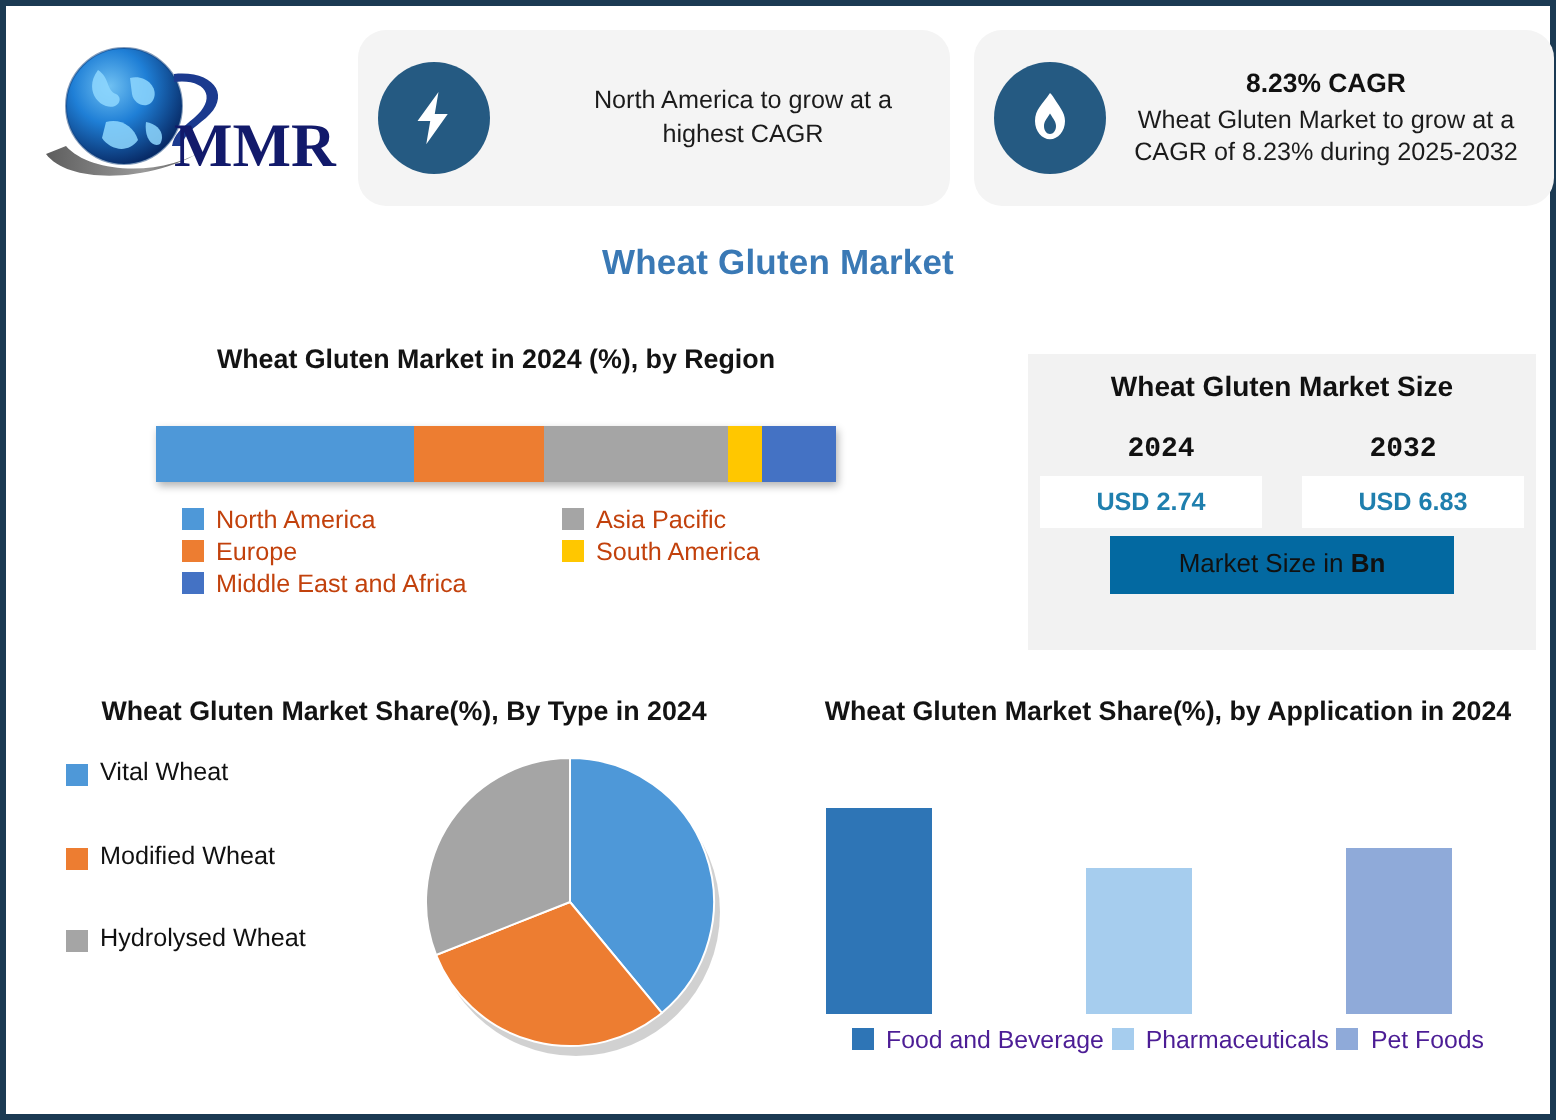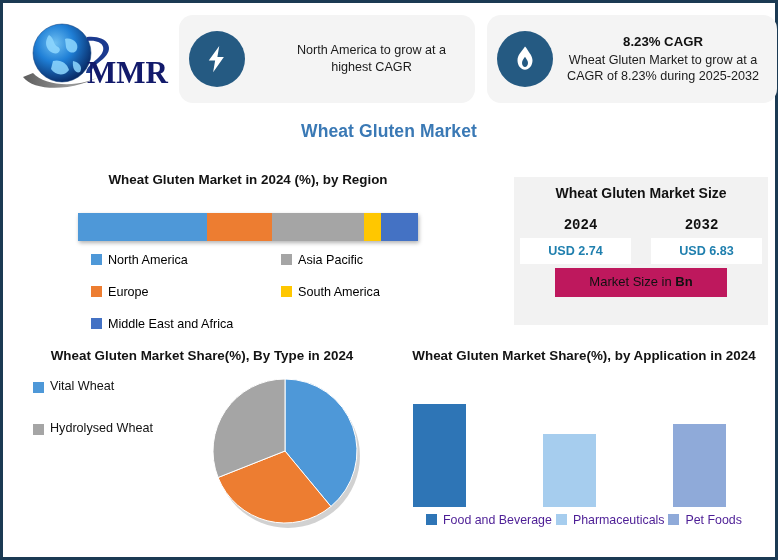--- a/index.html
+++ b/index.html
@@ -90,22 +90,22 @@
     display:flex;
     box-shadow:1px 2px 4px rgba(0,0,0,.30);
   }
   .stacked-bar .seg{height:100%;}
 
   .region-legend{
     margin:12px 0 0 78px;
     width:350px;
     display:grid;
     grid-template-columns:190px 160px;
-    row-gap:18px;
-    font-size:12.6px;color:#000000;
+    row-gap:2px;
+    font-size:12.6px;color:#c2410c;
   }
   .lg{display:flex;align-items:center;}
   .lg .sw{
     width:11px;height:11px;flex:0 0 11px;
     margin-right:6px;display:inline-block;
   }
 
   
   .size-box{
     position:absolute;left:511px;top:174px;
@@ -128,21 +128,21 @@
   .size-vals > div{
     flex:1;text-align:center;
     background:#ffffff;
     padding:6px 0;
     font-weight:bold;font-size:12.6px;
     color:#1f7fae;
   }
   .size-foot{
     margin:4px auto 0 auto;
     width:172px;
-    background:#be185d;
+    background:#0369a1;
     text-align:center;
     padding:6px 0 8px 0;
     font-size:13px;color:#111;
   }
   .size-foot b{font-weight:bold;}
 
   
   .type-block{position:absolute;left:10px;top:344px;width:378px;}
   .pie-area{position:relative;height:172px;}
   .pie-legend{
@@ -281,20 +281,24 @@
 
   <div class="type-block">
     <div class="block-title">Wheat Gluten Market Share(%), By Type in 2024</div>
     <div class="pie-area">
       <div class="pie-legend" id="pieLegend">
           <div class="lg">
             <span class="sw" style="background: rgb(78, 152, 216);"></span>
             <span class="lgl">Vital Wheat</span>
           </div>
           <div class="lg">
+            <span class="sw" style="background: rgb(237, 125, 49);"></span>
+            <span class="lgl">Modified Wheat</span>
+          </div>
+          <div class="lg">
             <span class="sw" style="background: rgb(165, 165, 165);"></span>
             <span class="lgl">Hydrolysed Wheat</span>
           </div>
         </div>
       <svg class="pie-svg" width="160" height="160" viewBox="0 0 160 160" id="pieSvg">
           <ellipse cx="83" cy="83" rx="72" ry="72" fill="rgba(0,0,0,.18)"></ellipse>
           <path d="M 80 78 L 80 6 A 72 72 0 0 1 125.89452726190565 133.47695347985683 Z" fill="#4e98d8" stroke="#ffffff" stroke-width="1"></path>
           <path d="M 80 78 L 125.89452726190565 133.47695347985683 A 72 72 0 0 1 13.056093016045892 104.5049677932968 Z" fill="#ed7d31" stroke="#ffffff" stroke-width="1"></path>
           <path d="M 80 78 L 13.056093016045892 104.5049677932968 A 72 72 0 0 1 79.99999999999999 6 Z" fill="#a5a5a5" stroke="#ffffff" stroke-width="1"></path>
         </svg>

